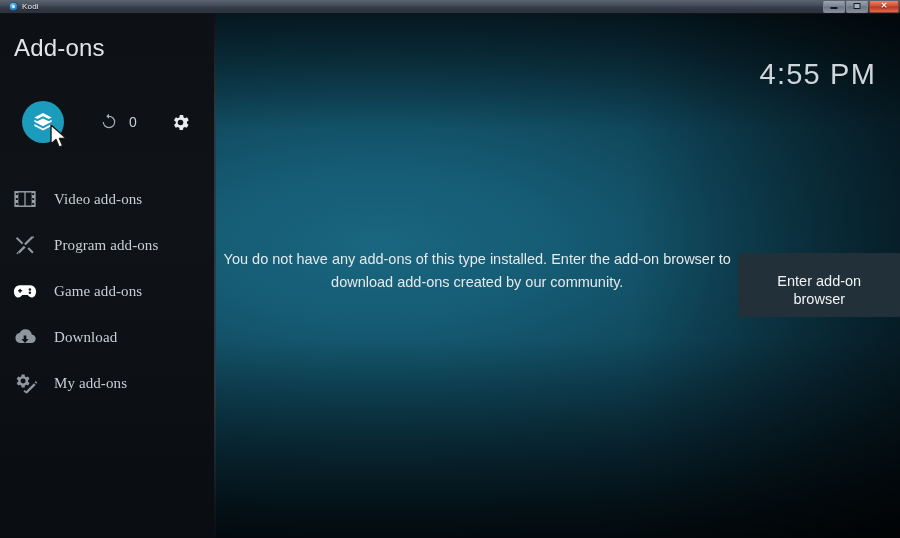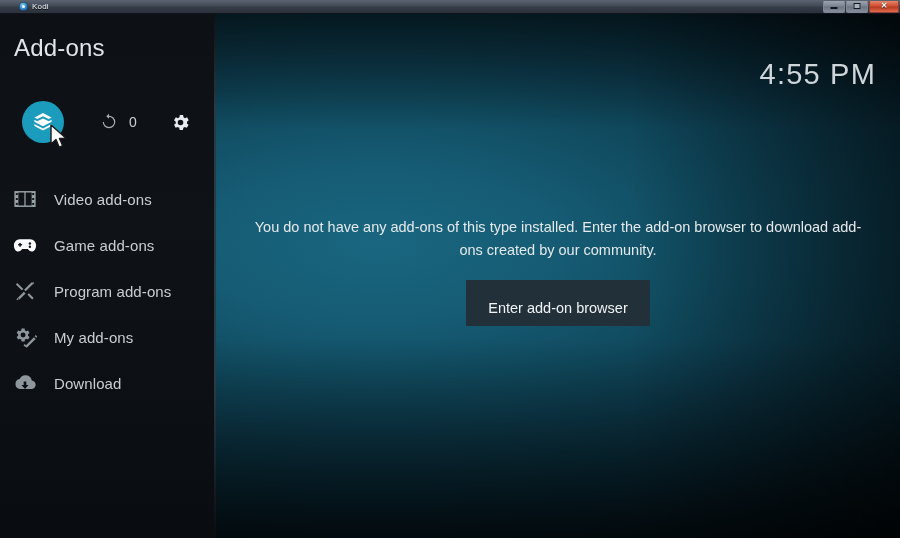--- a/index.html
+++ b/index.html
@@ -11,21 +11,21 @@
 
   #app { position:relative; width:900px; height:538px; }
 
   
   .titlebar {
     position:absolute; left:0; top:0; width:900px; height:14px;
     background:linear-gradient(180deg,#5b6470 0%,#414a56 45%,#363d48 55%,#2b313b 100%);
     border-bottom:1px solid #11141a;
     display:flex; align-items:center;
   }
-  .tb-left { display:flex; align-items:center; gap:4px; padding-left:19px; }
+  .tb-left { display:flex; align-items:center; gap:4px; padding-left:9px; }
   .tb-logo { width:9px; height:9px; position:relative; }
   .tb-logo .ring {
     position:absolute; inset:0; border-radius:50%;
     background:radial-gradient(circle at 40% 35%, #7fc9ec 0%, #2a7fc0 55%, #17538c 100%);
     box-shadow:0 0 0 0.5px #0c2d4d inset;
   }
   .tb-logo .dot {
     position:absolute; left:3px; top:3px; width:3px; height:3px;
     border-radius:50%; background:#eaf6ff;
   }
@@ -125,27 +125,28 @@
   .menu-item {
     height:46px; display:flex; align-items:center; padding-left:12px;
   }
   .menu-icon {
     width:26px; height:26px; display:flex; align-items:center; justify-content:center;
     flex:0 0 26px;
   }
   .menu-label {
     margin-left:16px; font-size:15px; color:#c8ced3; font-weight:400;
     letter-spacing:.1px;
+    font-family:Liberation Serif, serif;
   }
   .menu-item.active .menu-icon svg { fill:#ffffff; }
 
   
   .content {
     position:absolute; left:216px; top:0; width:684px; height:524px;
-    display:flex; flex-direction:column; align-items:center; justify-content:center;
+    display:flex; flex-direction:row; align-items:center; justify-content:center;
     z-index:4;
   }
   .empty-msg {
     width:620px; text-align:center; font-size:14.5px; color:#e4e9ec;
     line-height:1.58; font-weight:400;
     margin-top:-10px;
   }
   .enter-btn {
     margin-top:18px;
     background:#223039;
@@ -234,72 +235,72 @@
                 <rect x="20" y="8.9" width="2.2" height="2.2"></rect>
               <rect x="20" y="14.4" width="2.2" height="2.2"></rect>
             </g>
             <line x1="12" y1="2" x2="12" y2="18" stroke="#9aa3a9" stroke-width="1.4"></line>
           </svg>
         </span>
         <span class="menu-label">Video add-ons</span>
       </div>
 
 
+      <div class="menu-item">
+        <span class="menu-icon">
+          <svg width="22" height="22" viewBox="0 0 24 24">
+            <g fill="#8e979d">
+              <path d="M3.6 3.2 2 4.8l6.5 6.5 1.7-1.6L3.6 3.2zM16.3 14.4l-1.6 1.7 5.1 5.1 1.7-1.7-5.2-5.1z"></path>
+              <path d="M19.2 2.4 21 4.2l-8.2 8.2-1.8-1.8 8.2-8.2z"></path>
+              <path d="M20.8 2.2 22 3.4l-1.4 1.4-1.2-1.2 1.4-1.4z"></path>
+              <path d="M4.2 19.4l1.8 1.8 6.6-6.6-1.8-1.8-6.6 6.6z"></path>
+              <path d="M2.6 21l1.2 1.2 1.3-1.3-1.2-1.2L2.6 21z"></path>
+            </g>
+          </svg>
+        </span>
+        <span class="menu-label">Program add-ons</span>
+      </div>
+
       <div class="menu-item active">
         <span class="menu-icon">
           <svg width="24" height="17" viewBox="0 0 26 18">
             <path fill="#ffffff" d="M7.2 2.2h11.6c3.2 0 6.2 3 6.2 6.6 0 4-1.9 6.8-4.6 6.8-1.6 0-2.6-.9-3.6-1.9l-.9-.9H10.1l-.9.9c-1 1-2 1.9-3.6 1.9C2.9 15.6 1 12.8 1 8.8 1 5.2 4 2.2 7.2 2.2z"></path>
             <g fill="#121619">
               <rect x="5.4" y="7.4" width="4.6" height="1.5" rx=".6"></rect>
               <rect x="6.9" y="5.9" width="1.5" height="4.6" rx=".6"></rect>
               <circle cx="18.3" cy="6.9" r="1.35"></circle>
               <circle cx="18.3" cy="10.4" r="1.35"></circle>
             </g>
           </svg>
         </span>
         <span class="menu-label">Game add-ons</span>
       </div>
 
+
       <div class="menu-item">
         <span class="menu-icon">
-          <svg width="22" height="22" viewBox="0 0 24 24">
-            <g fill="#8e979d">
-              <path d="M3.6 3.2 2 4.8l6.5 6.5 1.7-1.6L3.6 3.2zM16.3 14.4l-1.6 1.7 5.1 5.1 1.7-1.7-5.2-5.1z"></path>
-              <path d="M19.2 2.4 21 4.2l-8.2 8.2-1.8-1.8 8.2-8.2z"></path>
-              <path d="M20.8 2.2 22 3.4l-1.4 1.4-1.2-1.2 1.4-1.4z"></path>
-              <path d="M4.2 19.4l1.8 1.8 6.6-6.6-1.8-1.8-6.6 6.6z"></path>
-              <path d="M2.6 21l1.2 1.2 1.3-1.3-1.2-1.2L2.6 21z"></path>
-            </g>
-          </svg>
-        </span>
-        <span class="menu-label">Program add-ons</span>
-      </div>
-
+          <svg width="24" height="20" viewBox="0 0 24 20">
+            <path fill="#8e979d" d="M18.8 7.6A6.4 6.4 0 0 0 6.6 6.1 5 5 0 0 0 7 16h11.2a4.2 4.2 0 0 0 .6-8.4z"></path>
+            <path fill="#0d1115" d="M13.3 8.6h-2.6v3.4H8.4l3.6 4 3.6-4h-2.3V8.6z"></path>
+          </svg>
+        </span>
+        <span class="menu-label">Download</span>
+      </div>
 
       <div class="menu-item">
         <span class="menu-icon">
           <svg width="23" height="23" viewBox="0 0 24 24">
             <path fill="#8e979d" d="M14.6 10.2a6 6 0 0 0 0-1.6l1.6-1.3-1.5-2.6-1.9.7a6 6 0 0 0-1.4-.8l-.3-2H7.9l-.3 2a6 6 0 0 0-1.4.8l-1.9-.7-1.5 2.6 1.6 1.3a6 6 0 0 0 0 1.6L2.8 11.5l1.5 2.6 1.9-.7c.42.34.89.61 1.4.8l.3 2h3.2l.3-2c.51-.19.98-.46 1.4-.8l1.9.7 1.5-2.6-1.6-1.3zm-5.1 1.8a2.6 2.6 0 1 1 2.6-2.6A2.6 2.6 0 0 1 9.5 12z"></path>
             <path fill="#8e979d" d="M20.8 11.8 11.5 21l1.8 1.8 9.3-9.2-1.8-1.8zM21.6 10.6l1.6 1.6 1.1-1.1-1.6-1.6-1.1 1.1z"></path>
             <path fill="#8e979d" d="M9.9 20.1l1.8 1.8 1.3-1.3-1.8-1.8-1.3 1.3z"></path>
           </svg>
         </span>
         <span class="menu-label">My add-ons</span>
       </div>
 
-      <div class="menu-item">
-        <span class="menu-icon">
-          <svg width="24" height="20" viewBox="0 0 24 20">
-            <path fill="#8e979d" d="M18.8 7.6A6.4 6.4 0 0 0 6.6 6.1 5 5 0 0 0 7 16h11.2a4.2 4.2 0 0 0 .6-8.4z"></path>
-            <path fill="#0d1115" d="M13.3 8.6h-2.6v3.4H8.4l3.6 4 3.6-4h-2.3V8.6z"></path>
-          </svg>
-        </span>
-        <span class="menu-label">Download</span>
-      </div>
-
     </div>
 
     <div class="content">
       <div class="empty-msg">You do not have any add-ons of this type installed. Enter the add-on browser to download add-ons created by our community.</div>
       <button class="enter-btn">Enter add-on browser</button>
     </div>
 
   </div>
 </div>
 

